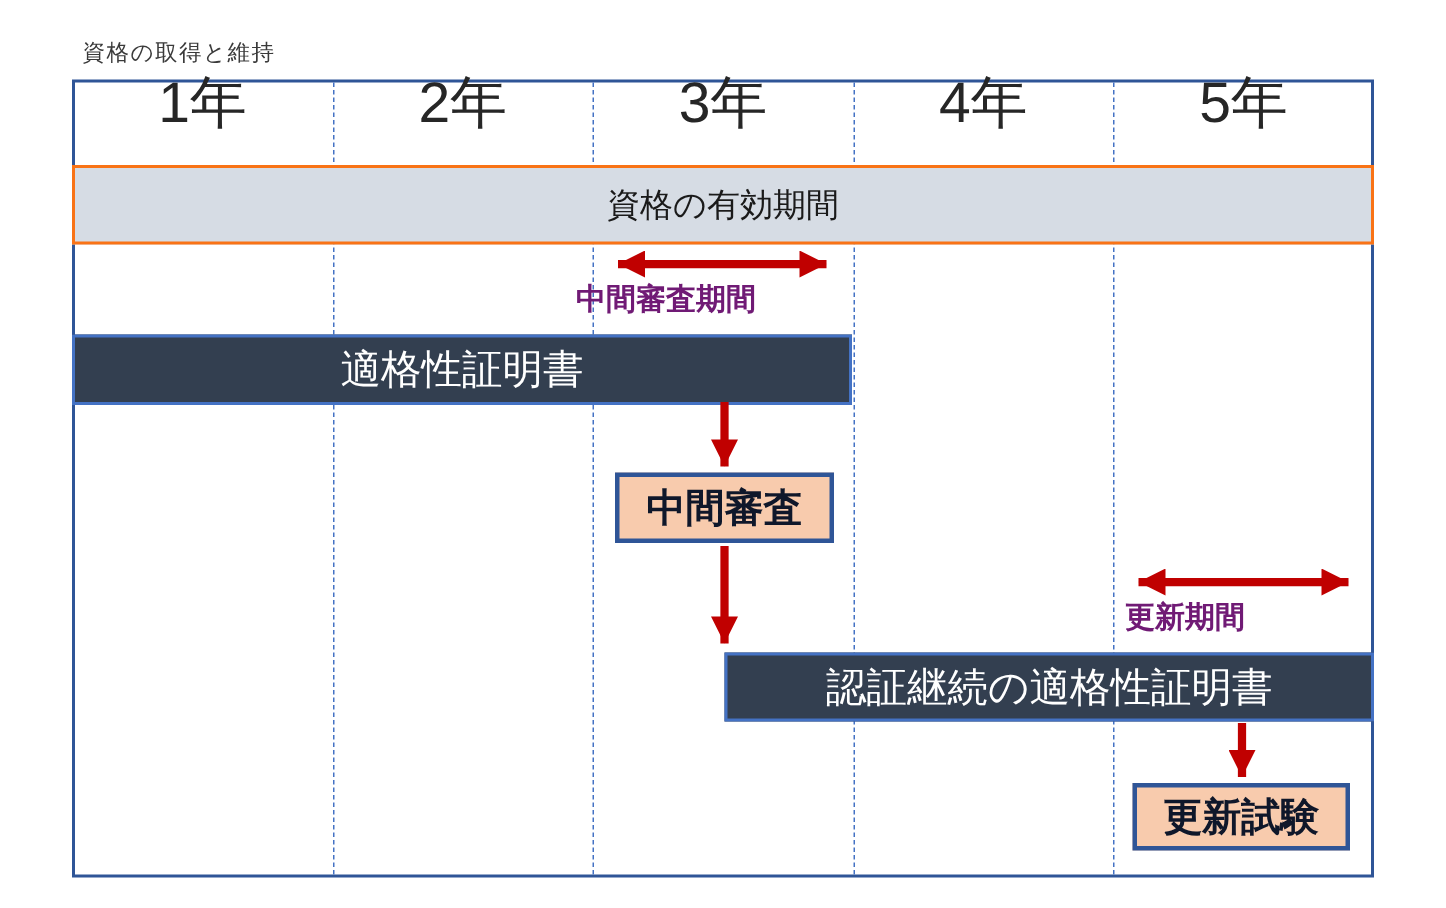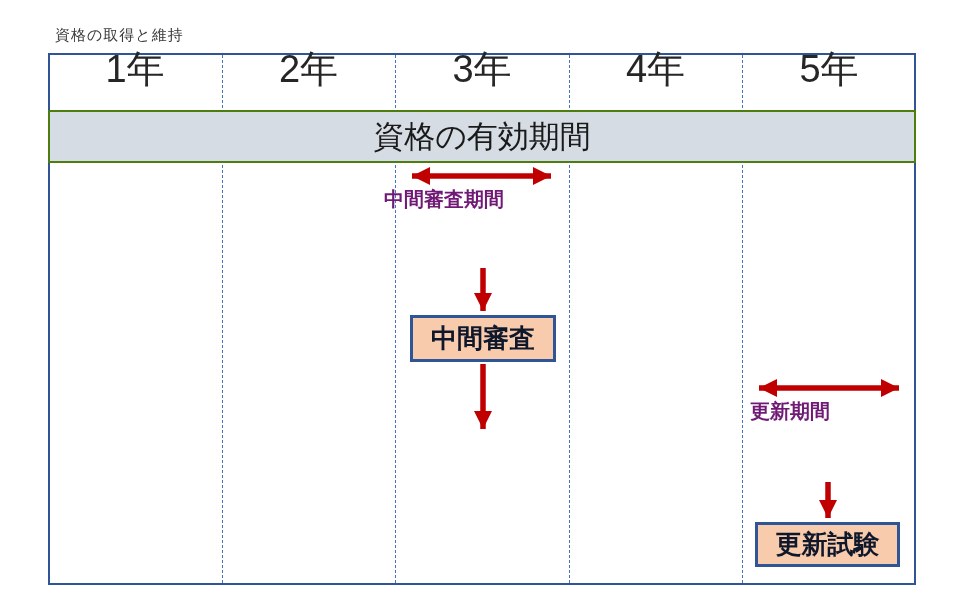--- a/index.html
+++ b/index.html
@@ -12,21 +12,21 @@
   .page-title{left:55px;top:26px;font-size:15px;color:#3a3a3a;letter-spacing:1px;}
   .table-frame{left:48px;top:53px;width:868px;height:532px;border:2px solid #2F5597;}
   .dash-line{top:55px;height:528px;width:0;border-left:1px dashed #4472C4;}
   .dash-1{left:222px;} .dash-2{left:395px;} .dash-3{left:569px;} .dash-4{left:742px;}
   .year-cell{top:41px;height:57px;line-height:57px;text-align:center;
     font-size:38px;font-weight:400;color:#262626;}
   .yc-0{left:48px;width:174px;} .yc-1{left:222px;width:173px;}
   .yc-2{left:395px;width:174px;} .yc-3{left:569px;width:173px;}
   .yc-4{left:742px;width:174px;}
   .validity-band{left:48px;top:110px;width:868px;height:53px;background:#D6DCE4;
-    border:2px solid #4d7c0f;text-align:center;line-height:49px;font-size:31px;color:#1a1a1a;}
+    border:2px solid #f97316;text-align:center;line-height:49px;font-size:22px;color:#1a1a1a;}
   .navy-bar{background:#333F50;border:2px solid #4472C4;color:#ffffff;
     text-align:center;font-size:27px;}
   .bar-1{left:48px;top:223px;width:520px;height:47px;line-height:43px;}
   .bar-2{left:483px;top:435px;width:433px;height:46px;line-height:42px;}
   .milestone-box{background:#F8CBAD;border:3px solid #2F5597;color:#0f172a;
     text-align:center;font-size:26px;font-weight:600;}
   .box-1{left:410px;top:315px;width:146px;height:47px;line-height:41px;}
   .box-2{left:755px;top:522px;width:145px;height:45px;line-height:39px;}
   .period-label{color:#701a75;font-weight:bold;font-size:20px;}
   .pl-1{left:384px;top:186px;width:200px;}
@@ -48,20 +48,22 @@
   <div class="abs dash-line dash-4"></div>
 
   <div class="abs year-cell yc-0">1年</div>
   <div class="abs year-cell yc-1">2年</div>
   <div class="abs year-cell yc-2">3年</div>
   <div class="abs year-cell yc-3">4年</div>
   <div class="abs year-cell yc-4">5年</div>
 
   <div class="abs validity-band">資格の有効期間</div>
 
+  <div class="abs navy-bar bar-1">適格性証明書</div>
+  <div class="abs navy-bar bar-2">認証継続の適格性証明書</div>
 
   <div class="abs milestone-box box-1">中間審査</div>
   <div class="abs milestone-box box-2">更新試験</div>
 
   <div class="abs period-label pl-1">中間審査期間</div>
   <div class="abs period-label pl-2">更新期間</div>
 
   <svg class="abs arrow-layer" width="964" height="605" viewBox="0 0 964 605">
     <defs>
       <marker id="ah" viewBox="0 0 10 10" refX="10" refY="5" markerWidth="22" markerHeight="18" markerUnits="userSpaceOnUse" orient="auto-start-reverse">

